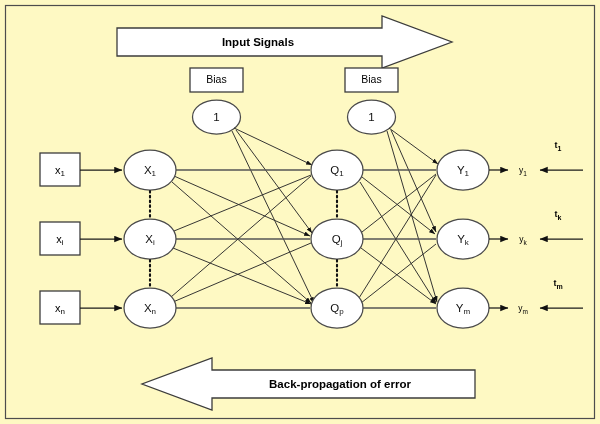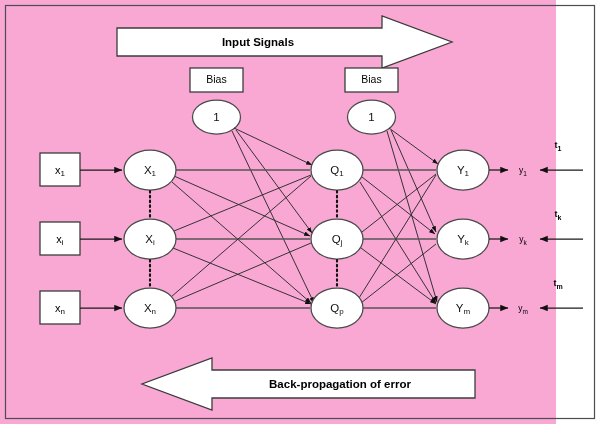--- a/index.html
+++ b/index.html
@@ -8,23 +8,23 @@
     background: #ffffff;
   }
   body {
     width: 600px;
     height: 424px;
     font-family: "Liberation Sans", sans-serif;
     overflow: hidden;
   }
   #diagram-root {
     position: relative;
-    width: 556px;
+    width: 600px;
     height: 424px;
-    background: #f9a8d4;
+    background: #fef9c3;
   }
   svg#nn-svg {
     display: block;
     width: 600px;
     height: 424px;
   }
   .frame-border {
     fill: none;
     stroke: #4d4d4d;
     stroke-width: 1.2;

